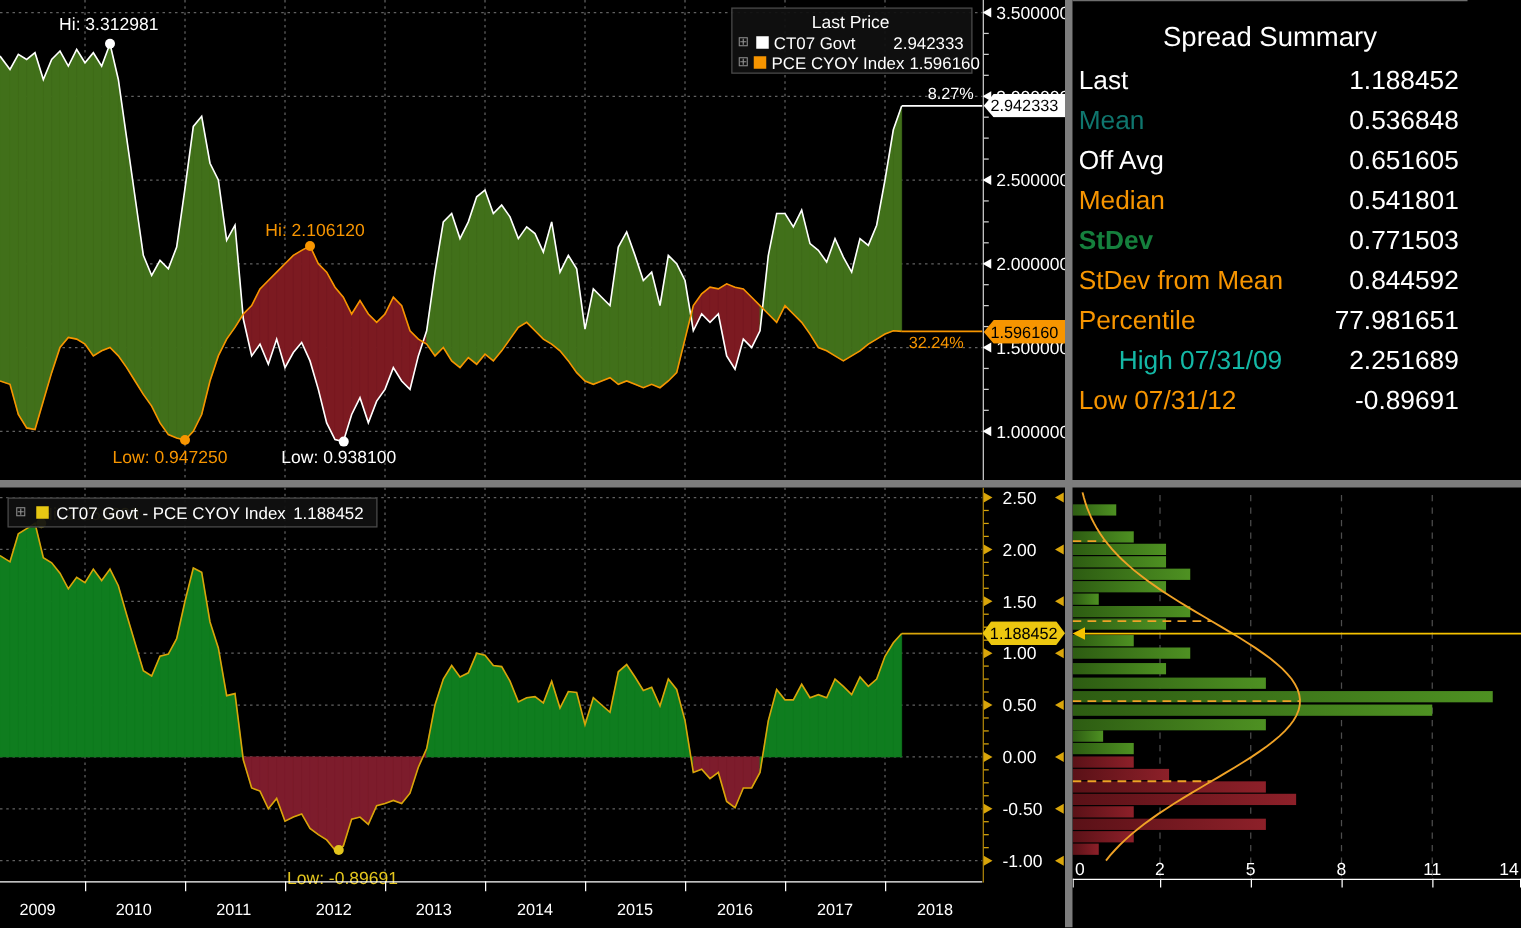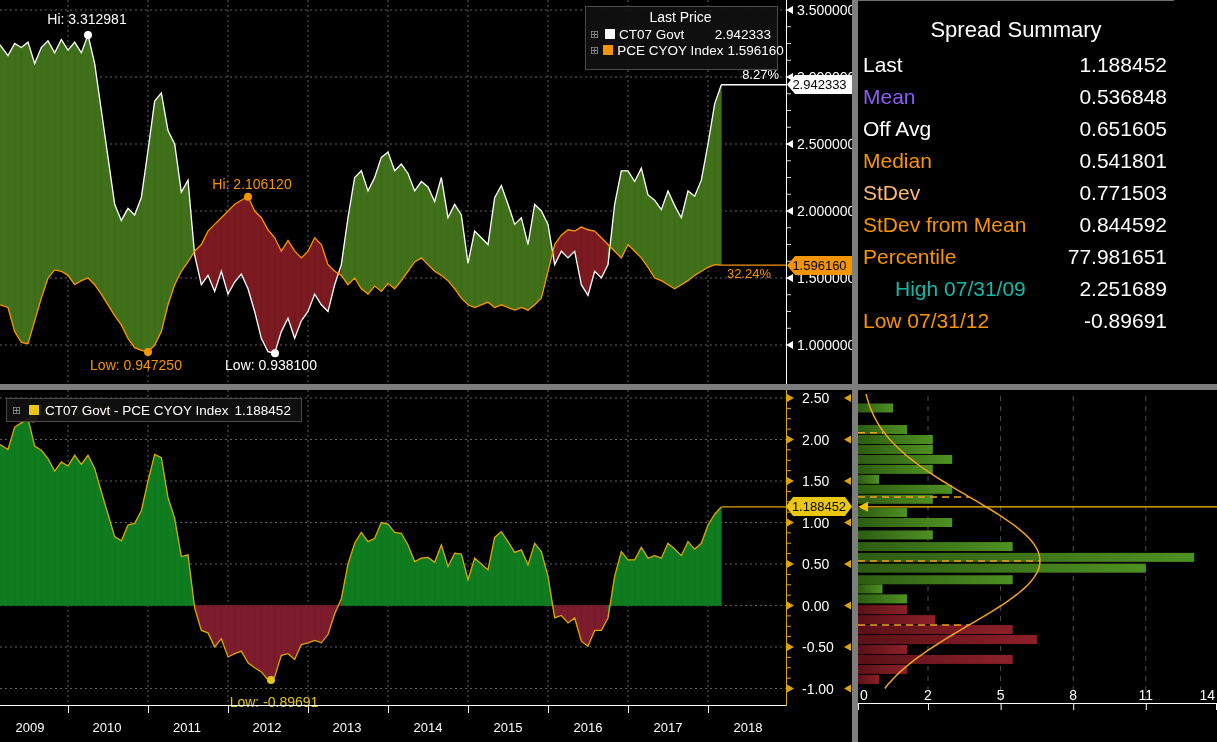--- a/index.html
+++ b/index.html
@@ -12,21 +12,21 @@
   #bot-plot{left:0;top:390px;z-index:1;}
   #bot-axis{left:786px;top:390px;z-index:1;}
   #hist{left:858px;top:390px;z-index:1;}
   #sep-h{position:absolute;left:0;top:384px;width:1217px;height:6px;background:#7d7d7d;z-index:4;}
   #sep-v{position:absolute;left:852px;top:0;width:6px;height:742px;background:#7d7d7d;z-index:4;}
   .badge{position:absolute;z-index:6;height:19px;line-height:19px;font-size:13px;color:#000;text-align:center;}
   #badge-w{left:787px;width:65px;top:75px;background:#ffffff;clip-path:polygon(0 50%,8px 0,100% 0,100% 100%,8px 100%);}
   #badge-o{left:787px;width:65px;top:256px;background:#f79500;clip-path:polygon(0 50%,8px 0,100% 0,100% 100%,8px 100%);}
   #badge-y{left:786px;width:66px;top:497px;background:#ecc710;clip-path:polygon(0 50%,7px 0,calc(100% - 7px) 0,100% 50%,calc(100% - 7px) 100%,7px 100%);}
   .legend{position:absolute;z-index:5;background:rgba(16,16,16,0.92);border:1px solid #4a4a4a;color:#fff;font-size:13.5px;}
-  #top-legend{left:585px;top:6px;width:193px;padding:2px 6px 11px 4px;}
+  #top-legend{left:585px;top:6px;width:193px;padding:2px 6px 0 4px;}
   .lg-title{text-align:center;font-size:14px;height:17px;line-height:17px;}
   .lg-row{display:flex;align-items:center;height:16px;gap:4px;}
   .exp{color:#8f8f8f;font-size:11px;line-height:11px;width:11px;}
   .sw{width:10px;height:10px;display:inline-block;flex:0 0 10px;}
   .lg-name{flex:1;white-space:nowrap;}
   .lg-val{text-align:right;white-space:nowrap;}
   #bot-legend{left:6px;top:398px;height:24px;display:flex;align-items:center;gap:6px;padding:0 10px 0 5px;}
   #sum-panel{position:absolute;left:858px;top:0;width:316px;height:384px;background:#000;z-index:2;border-top:1px solid #6e6e6e;color:#fff;}
   #sum-title{position:absolute;top:16px;left:0;width:100%;text-align:center;font-size:22px;}
   .sum-row{position:absolute;left:0;width:100%;height:32px;line-height:32px;font-size:21px;}
@@ -231,33 +231,33 @@
   <div class="badge" id="badge-o">1.596160</div>
 
   <div id="sum-panel">
     <div id="sum-title">Spread Summary</div>
     <div id="sum-rows">
         <div class="sum-row" style="top: 48px;">
           <span class="sum-lab" style="color: rgb(255, 255, 255);">Last</span>
           <span class="sum-val">1.188452</span>
         </div>
         <div class="sum-row" style="top: 80px;">
-          <span class="sum-lab" style="color: #8b5cf6;">Mean</span>
+          <span class="sum-lab" style="color: #0f766e;">Mean</span>
           <span class="sum-val">0.536848</span>
         </div>
         <div class="sum-row" style="top: 112px;">
           <span class="sum-lab" style="color: rgb(255, 255, 255);">Off Avg</span>
           <span class="sum-val">0.651605</span>
         </div>
         <div class="sum-row" style="top: 144px; text-align: center;">
           <span class="sum-lab" style="color: rgb(247, 149, 0);">Median</span>
           <span class="sum-val">0.541801</span>
         </div>
         <div class="sum-row" style="top: 176px;">
-          <span class="sum-lab" style="color: #fdba74;">StDev</span>
+          <span class="sum-lab" style="color: #15803d; font-weight: bold;">StDev</span>
           <span class="sum-val">0.771503</span>
         </div>
         <div class="sum-row" style="top: 208px;">
           <span class="sum-lab" style="color: rgb(247, 149, 0);">StDev from Mean</span>
           <span class="sum-val">0.844592</span>
         </div>
         <div class="sum-row" style="top: 240px;">
           <span class="sum-lab" style="color: rgb(247, 149, 0);">Percentile</span>
           <span class="sum-val">77.981651</span>
         </div>

